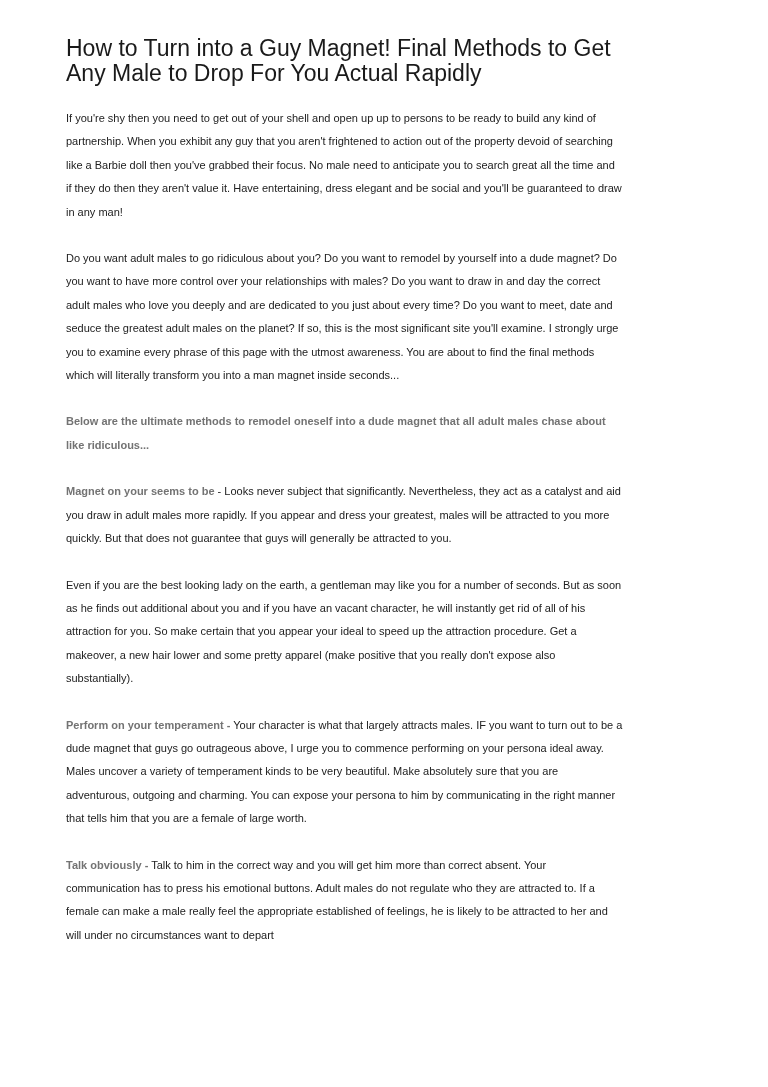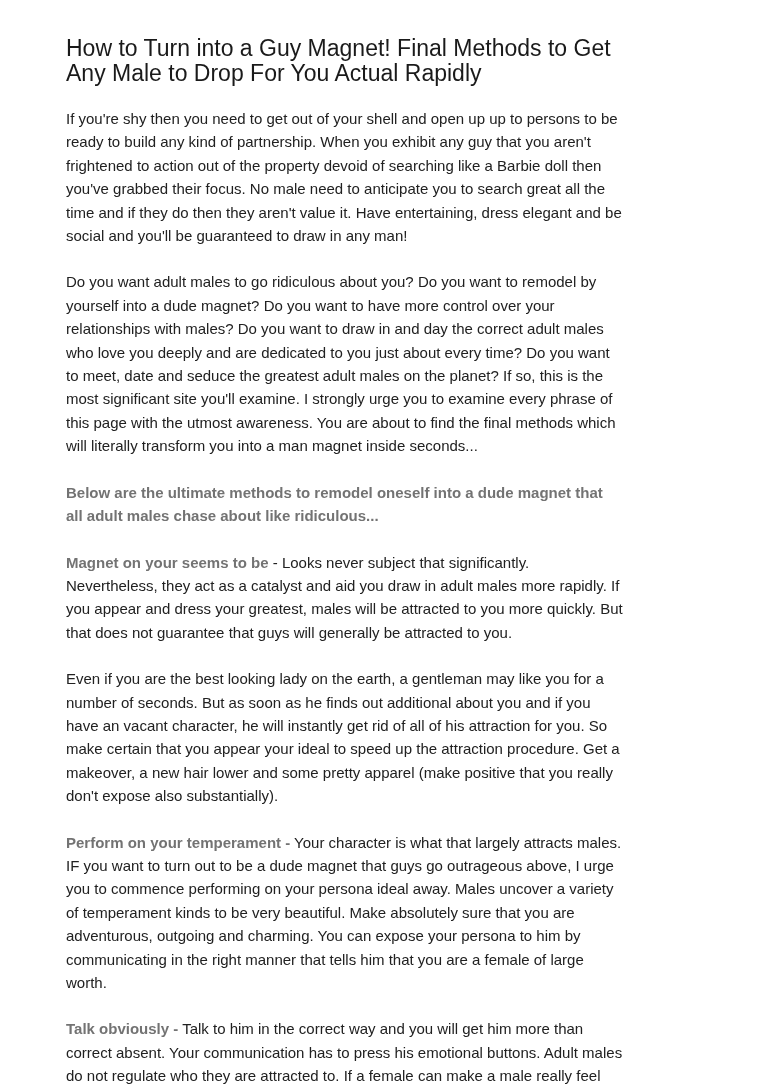--- a/index.html
+++ b/index.html
@@ -23,21 +23,21 @@
   .page-title {
     margin: 0 0 21px 0;
     font-size: 23px;
     font-weight: 400;
     line-height: 25px;
     color: #1a1a1a;
     letter-spacing: 0;
   }
   .body-paragraph {
     margin: 0 0 23px 0;
-    font-size: 15px;
+    font-size: 11px;
     font-weight: 400;
     line-height: 23.4px;
     color: #212121;
   }
   .body-paragraph strong {
     font-weight: 700;
     color: #737373;
   }
   .body-paragraph strong:empty {
     display: none;

